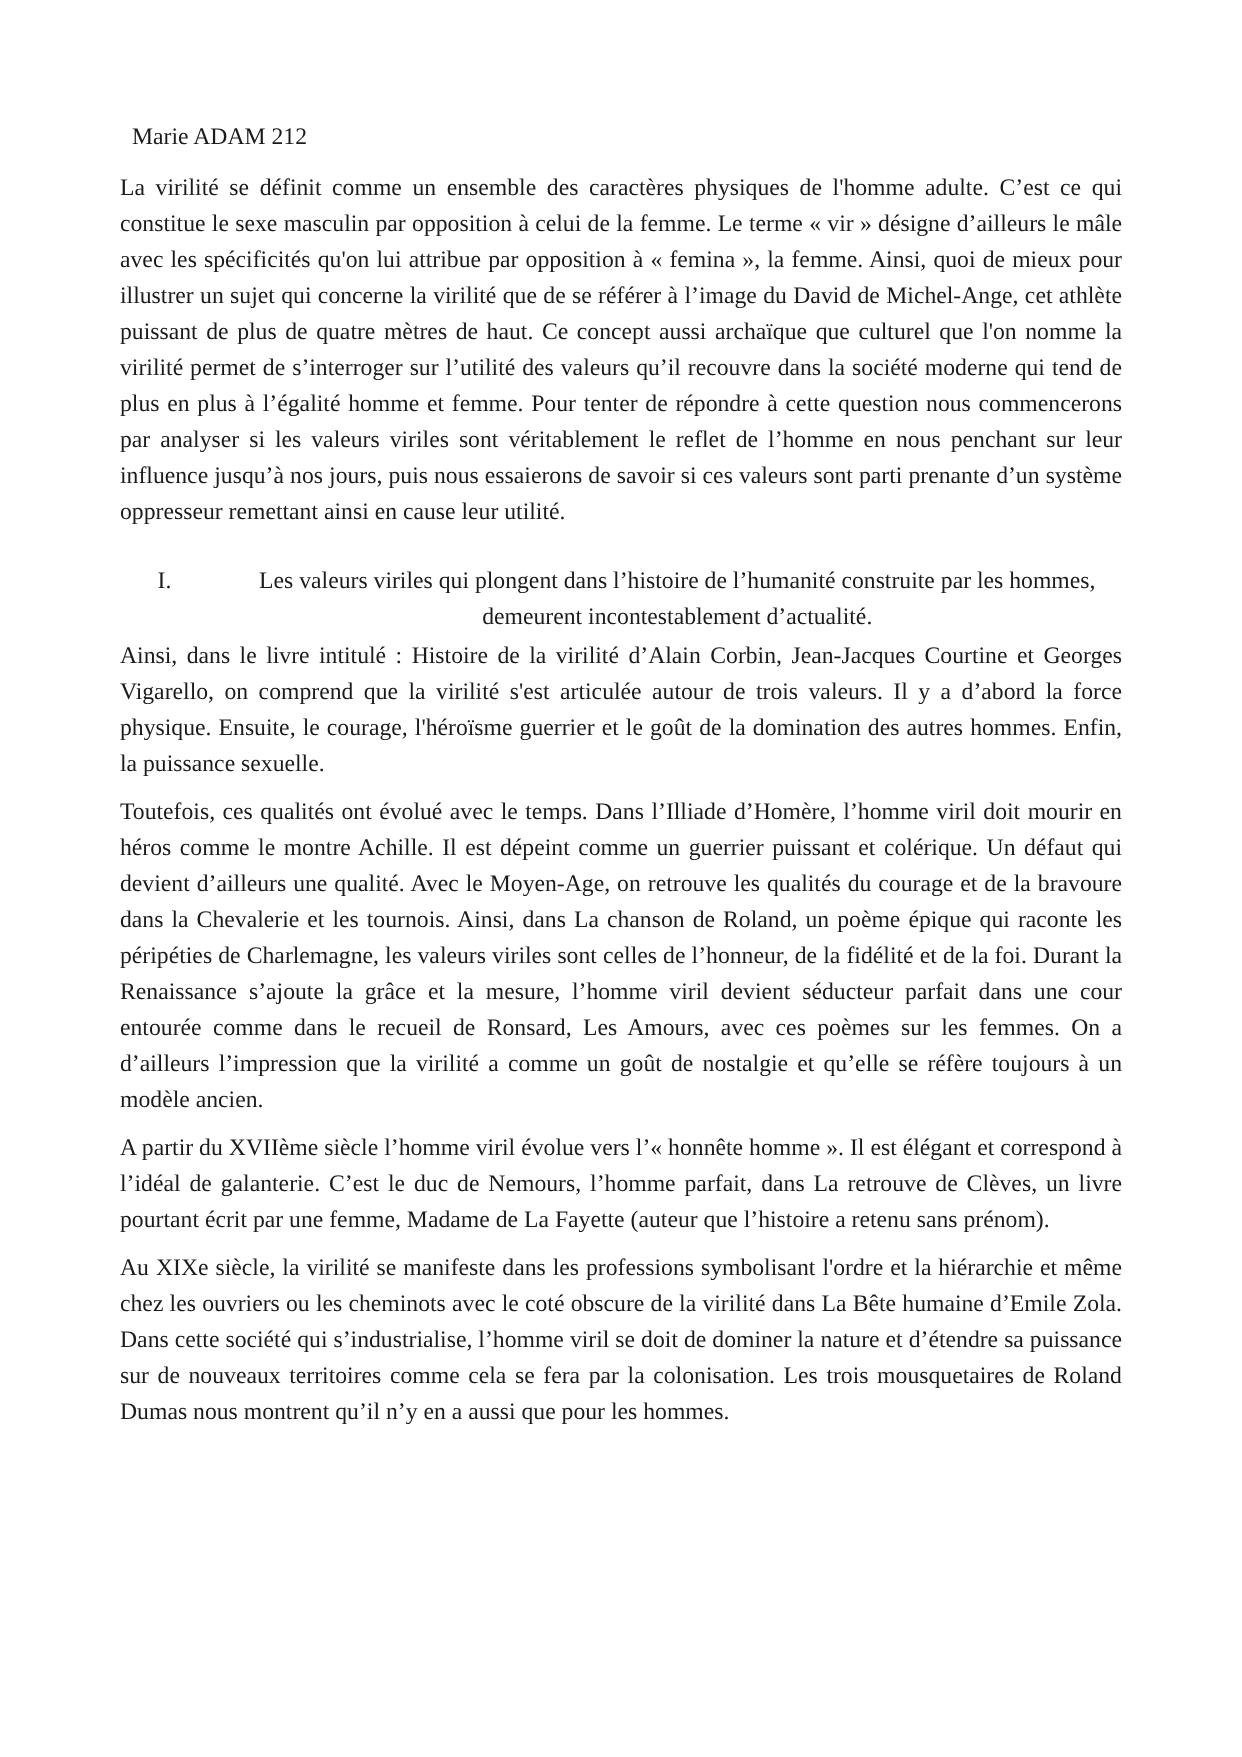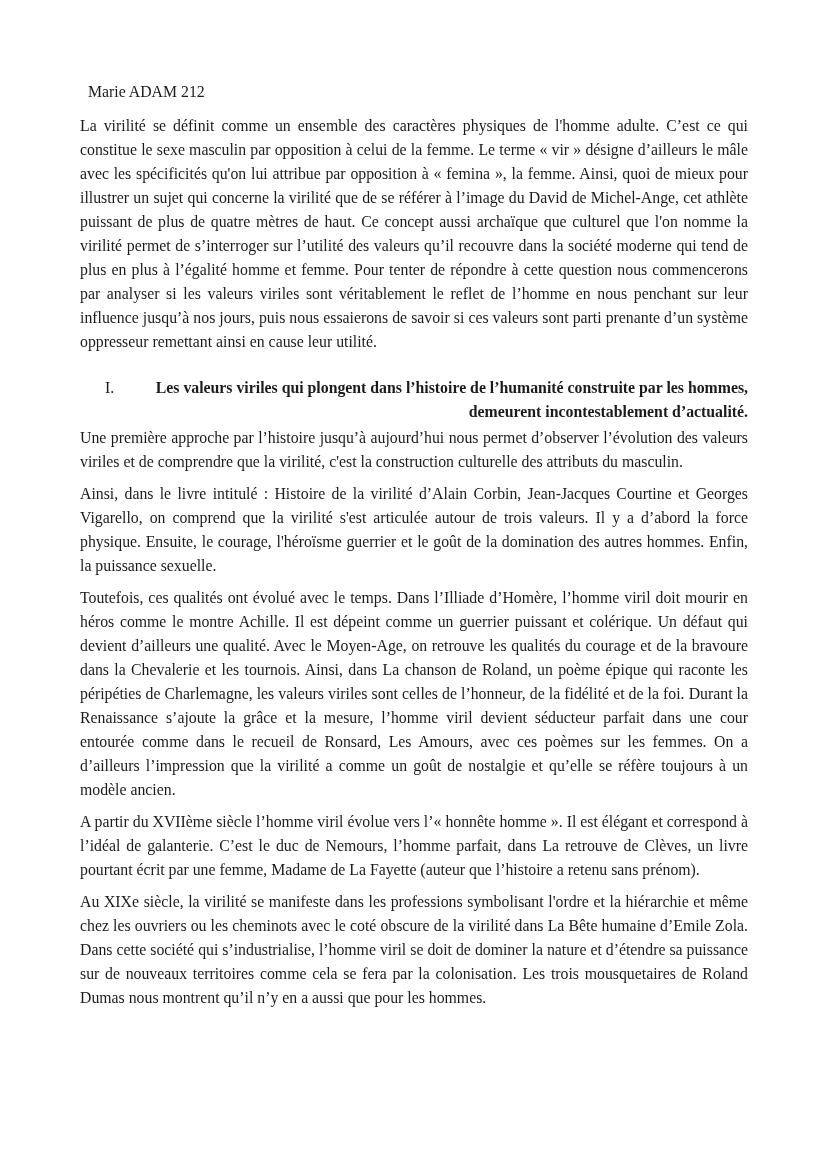--- a/index.html
+++ b/index.html
@@ -41,39 +41,37 @@
   .section-heading {
     display: flex;
     align-items: flex-start;
     margin: 22px 0 2px 25px;
   }
   .section-number {
     flex: 0 0 50px;
   }
   .section-heading-text {
     flex: 1 1 auto;
-    text-align: right;
-    font-weight: bold;
+    text-align: center;
   }
   .u {
     text-underline-offset: 2px;
   }
 </style>
 </head>
 <body>
 
 <div class="page">
   <div class="doc-header">
     <div class="author-line">Marie ADAM 212</div>
   </div>
   <div class="doc-body" id="doc-body">
       <p class="para"><span>La virilité se définit comme un ensemble des caractères physiques de l'homme adulte. C’est ce qui constitue le sexe masculin par opposition à celui de la femme. Le terme «&nbsp;vir&nbsp;» désigne d’ailleurs le mâle avec les spécificités qu'on lui attribue par opposition à «&nbsp;femina&nbsp;», la femme. Ainsi, quoi de mieux pour illustrer un sujet qui concerne la virilité que de se référer à l’image du David de Michel-Ange, cet athlète puissant de plus de quatre mètres de haut. Ce concept aussi archaïque que culturel que l'on nomme la virilité permet de s’interroger sur l’utilité des valeurs qu’il recouvre dans la société moderne qui tend de plus en plus à l’égalité homme et femme. Pour tenter de répondre à cette question nous commencerons par analyser si les valeurs viriles sont véritablement le reflet de l’homme en nous penchant sur leur influence jusqu’à nos jours, puis nous essaierons de savoir si ces valeurs sont parti prenante d’un système oppresseur remettant ainsi en cause leur utilité.</span></p>
       <div class="section-heading">
         <span class="section-number">I.</span>
         <div class="section-heading-text"><span>Les valeurs viriles qui plongent dans l’histoire de l’humanité construite par les hommes, demeurent incontestablement d’actualité.</span></div>
       </div>
-      <p class="para"><span>Une première approche par l’histoire jusqu’à aujourd’hui nous permet d’observer l’évolution des valeurs viriles et de comprendre que la virilité, c'est la construction culturelle des attributs du masculin.</span></p>
       <p class="para"><span>Ainsi, dans le livre intitulé : </span><span class="u">Histoire de la virilité </span><span>d’Alain Corbin, Jean-Jacques Courtine et Georges Vigarello, on comprend que la virilité s'est articulée autour de trois valeurs. Il y a d’abord la force physique. Ensuite, le courage, l'héroïsme guerrier et le goût de la domination des autres hommes. Enfin, la puissance sexuelle.</span></p>
       <p class="para"><span>Toutefois, ces qualités ont évolué avec le temps. Dans l’</span><span class="u">Illiade</span><span> d’Homère, l’homme viril doit mourir en héros comme le montre Achille. Il est dépeint comme un guerrier puissant et colérique. Un défaut qui devient d’ailleurs une qualité. Avec le Moyen-Age, on retrouve les qualités du courage et de la bravoure dans la Chevalerie et les tournois. Ainsi, dans </span><span class="u">La chanson de Roland</span><span>, un poème épique qui raconte les péripéties de Charlemagne, les valeurs viriles sont celles de l’honneur, de la fidélité et de la foi. Durant la Renaissance s’ajoute la grâce et la mesure, l’homme viril devient séducteur parfait dans une cour entourée comme dans le recueil de Ronsard, </span><span class="u">Les Amours,</span><span> avec ces poèmes sur les femmes. On a d’ailleurs l’impression que la virilité a comme un goût de nostalgie et qu’elle se réfère toujours à un modèle ancien.</span></p>
       <p class="para"><span>A partir du XVIIème siècle l’homme viril évolue vers l’«&nbsp;honnête homme&nbsp;». Il est élégant et correspond à l’idéal de galanterie. C’est le duc de Nemours, l’homme parfait, dans </span><span class="u">La retrouve de Clèves</span><span>, un livre pourtant écrit par une femme, Madame de La Fayette (auteur que l’histoire a retenu sans prénom).</span></p>
       <p class="para"><span>Au XIXe siècle, la virilité se manifeste dans les professions symbolisant l'ordre et la hiérarchie et même chez les ouvriers ou les cheminots avec le coté obscure de la virilité dans </span><span class="u">La Bête humaine</span><span> d’Emile Zola. Dans cette société qui s’industrialise, l’homme viril se doit de dominer la nature et d’étendre sa puissance sur de nouveaux territoires comme cela se fera par la colonisation. </span><span class="u">Les trois mousquetaires</span><span> de Roland Dumas nous montrent qu’il n’y en a aussi que pour les hommes.</span></p>
     </div>
 </div>
 
 </body></html>

